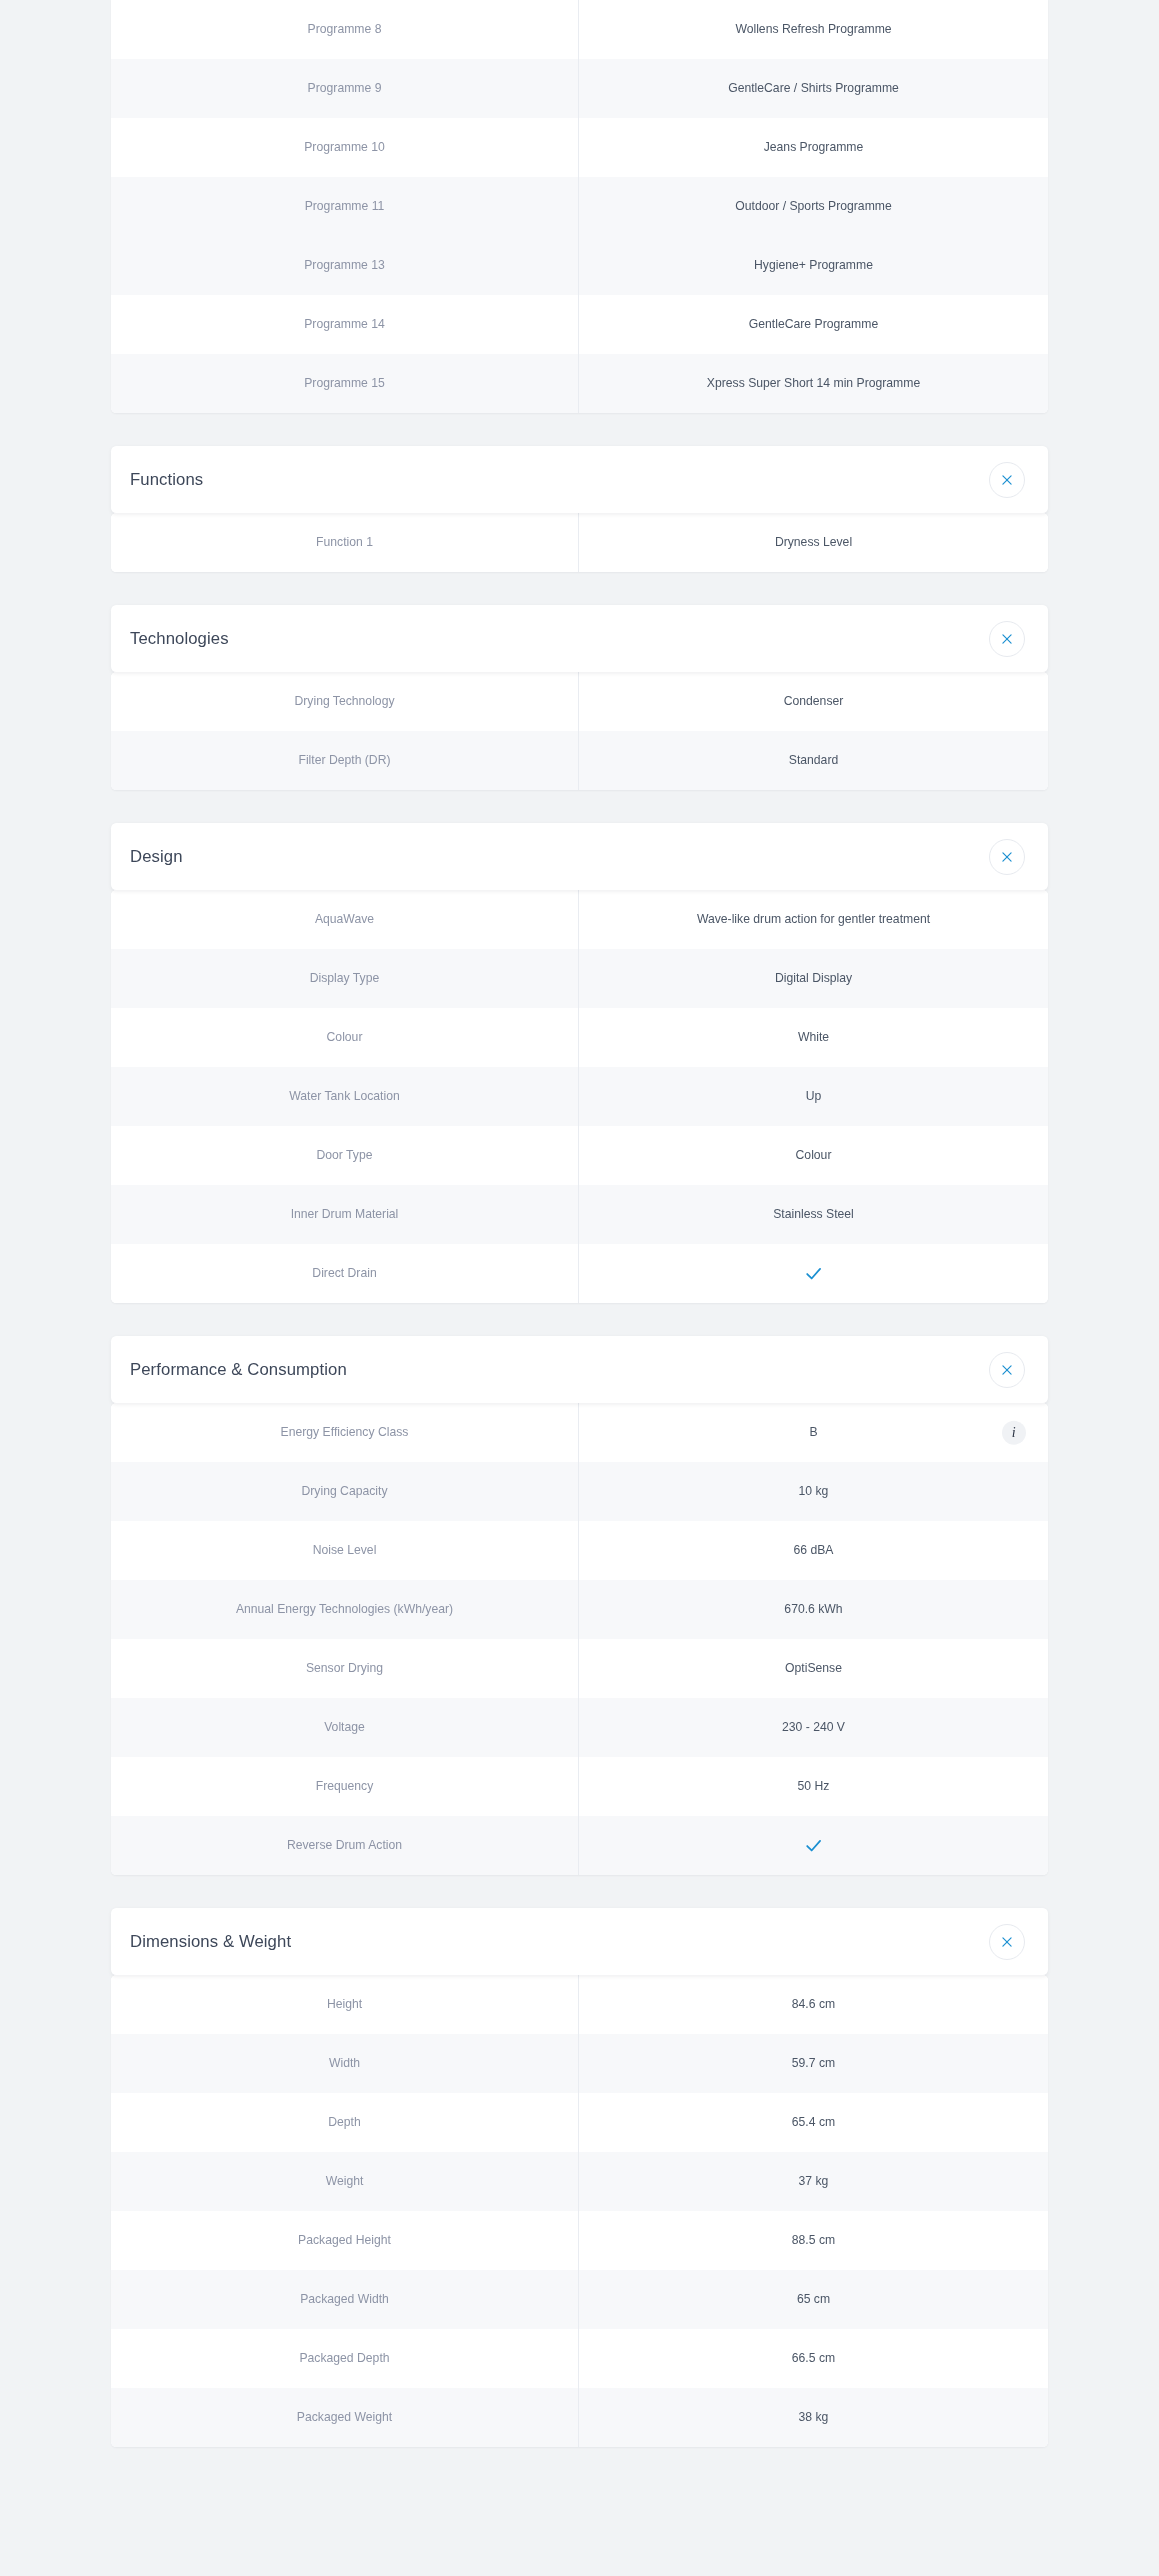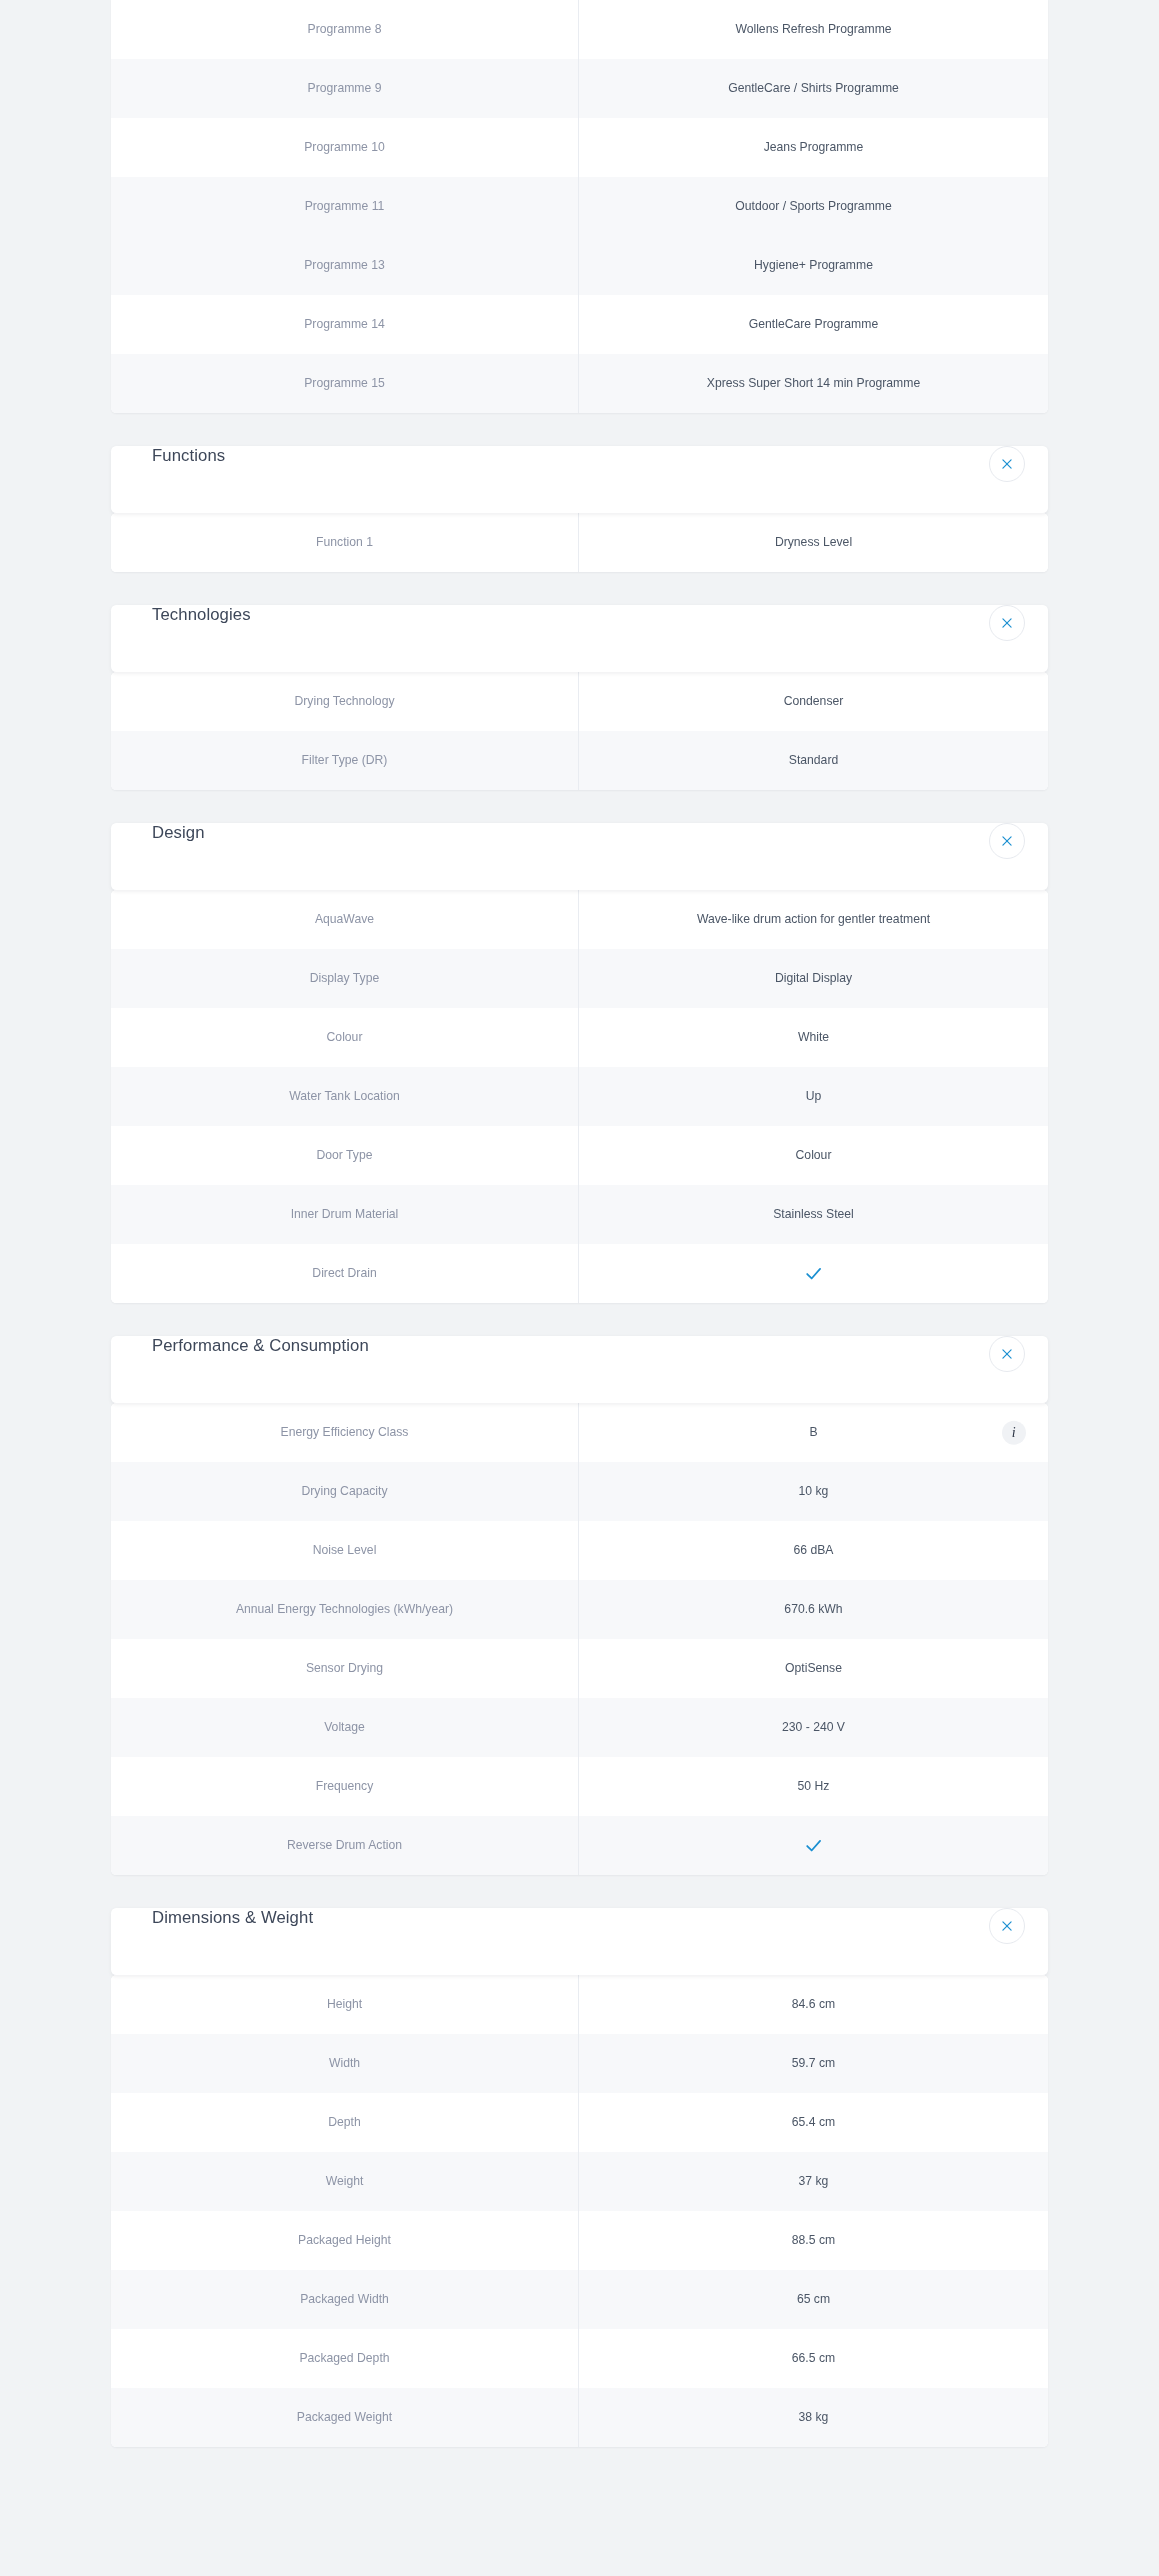--- a/index.html
+++ b/index.html
@@ -103,22 +103,23 @@
   }
 
   
   .section-card {
     width: 100%;
     background: #ffffff;
     border-radius: 5.2px;
     box-shadow: 0 1.3px 3.9px rgba(16,24,40,0.06);
     height: 67px;
     display: flex;
+    align-items: center;
     justify-content: space-between;
-    padding: 0 23px 0 41px;
+    padding: 0 23px 0 19px;
     position: relative;
     z-index: 2;
   }
 
   .section-title {
     font-size: 16.7px;
     font-weight: 400;
     color: #3d4759;
     letter-spacing: 0.1px;
   }
@@ -215,21 +216,21 @@
         </div>
       </div>
       <div class="spec-table">
         <div class="spec-row">
           <div class="cell-label">Drying Technology</div>
           <div class="cell-value">
             <span class="val-text">Condenser</span>
           </div>
         </div>
         <div class="spec-row alt">
-          <div class="cell-label">Filter Type (DR)</div>
+          <div class="cell-label">Filter Depth (DR)</div>
           <div class="cell-value">
             <span class="val-text">Standard</span>
           </div>
         </div>
       </div>
       <div class="gap-lg"></div>
       <div class="section-card">
         <div class="section-title">Design</div>
         <div class="close-btn">
           <svg viewBox="0 0 24 24" fill="none" stroke="#1a8fd1" stroke-width="2" stroke-linecap="round">

